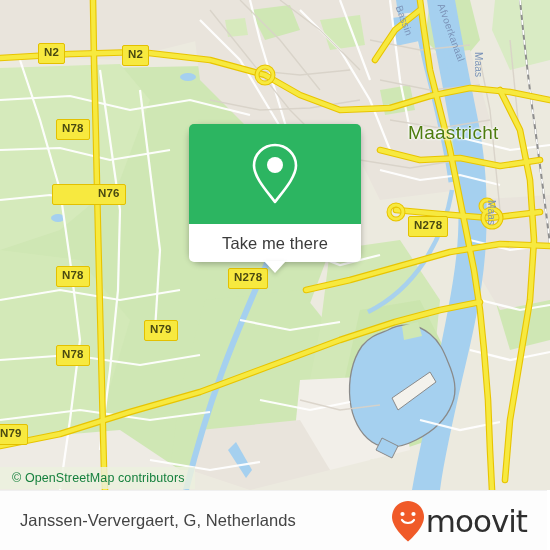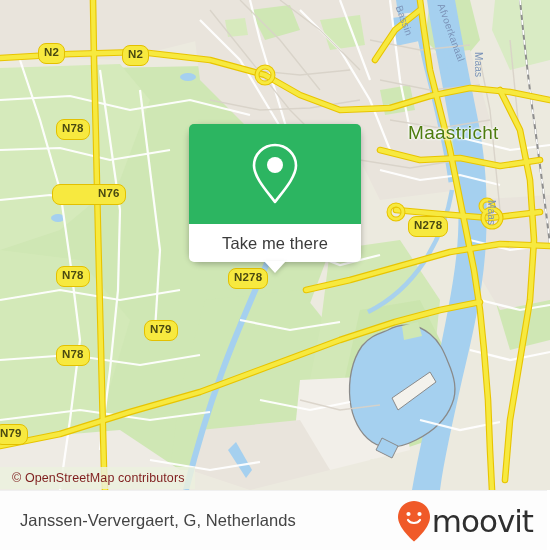--- a/index.html
+++ b/index.html
@@ -38,37 +38,37 @@
     font-size: 10px;
     color: #7b93b8;
     letter-spacing: .2px;
   }
 
   
   .shield {
     position: absolute;
     background: #f7e93f;
     border: 1.5px solid #e3c000;
-    border-radius: 8px;
+    border-radius: 2px;
     color: #4a4a12;
     font-size: 11.5px;
     font-weight: bold;
     line-height: 1;
     padding: 3px 5px 4px 5px;
     letter-spacing: .2px;
     white-space: nowrap;
     user-select: none;
   }
 
   
   .osm-attrib {
     position: absolute;
     left: 0; top: 467px;
     background: rgba(236,240,222,0.82);
-    color: #7f1d1d;
+    color: #15803d;
     font-size: 12.5px;
     padding: 4px 10px 4px 12px;
     letter-spacing: .1px;
   }
 
   
   .callout {
     position: absolute;
     left: 189px; top: 124px;
     width: 172px;
@@ -117,21 +117,21 @@
   }
   .footer-title {
     margin-left: 20px;
     font-size: 16.5px;
     color: #444;
     letter-spacing: .1px;
     flex: 1;
   }
   .moovit-logo {
     display: flex; align-items: center;
-    margin-right: 14px;
+    margin-right: 20px;
   }
   .moovit-word {
     font-size: 31px;
     color: #2f2f2f;
     letter-spacing: -1px;
     font-family: "DejaVu Sans", sans-serif;
     font-weight: normal;
     margin-left: 1px;
     line-height: 1;
     position: relative;

